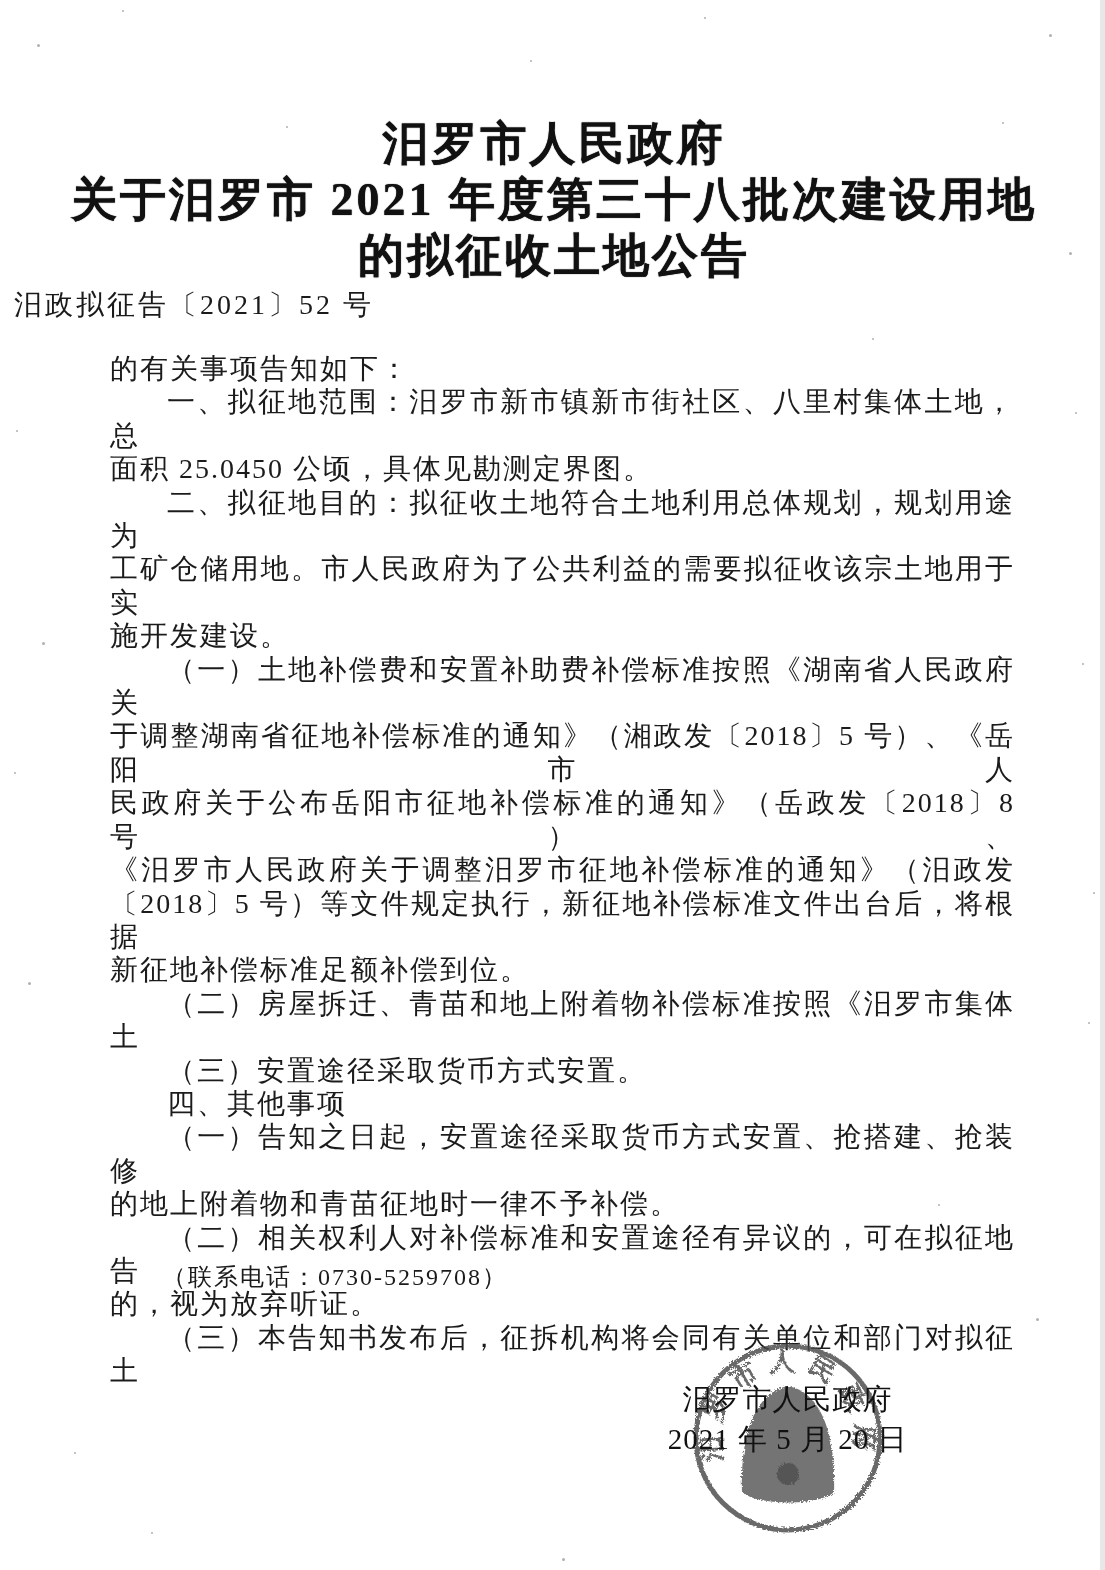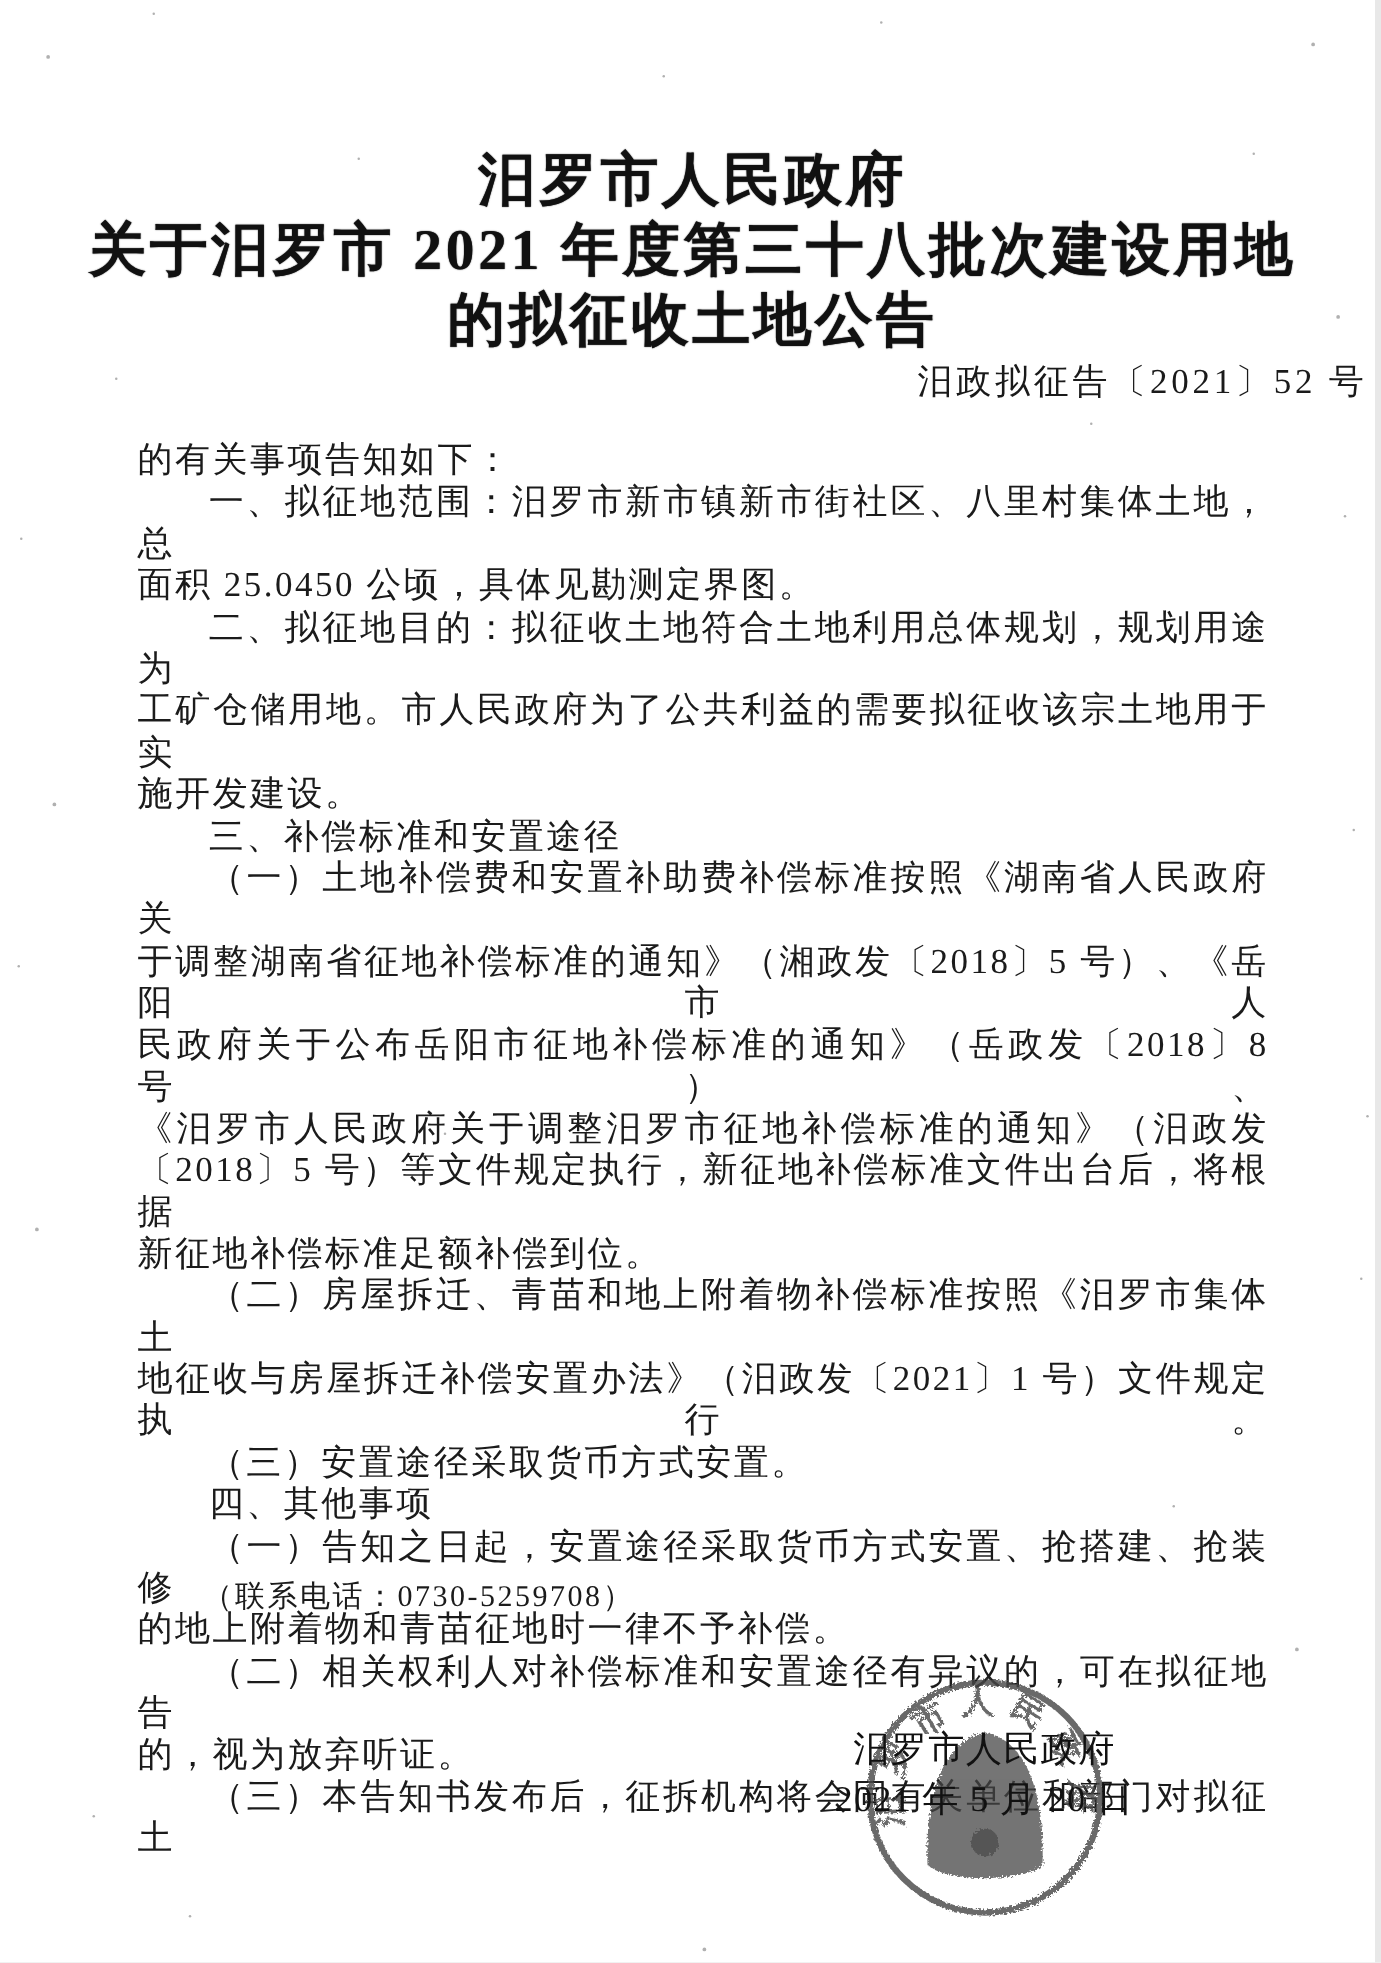--- a/index.html
+++ b/index.html
@@ -13,21 +13,21 @@
   }
   .title-block{
     position:absolute;top:116px;left:14px;width:1080px;
     text-align:center;font-weight:bold;
     font-size:46px;line-height:56px;letter-spacing:3px;
     color:#111;
     text-shadow:0 0 1px #000;
   }
   .doc-number{
     position:absolute;top:286px;left:14px;width:1080px;
-    text-align:right;font-size:28px;letter-spacing:3px;color:#1a1a1a;
+    text-align:left;font-size:28px;letter-spacing:3px;color:#1a1a1a;
   }
   .body-text{
     position:absolute;top:352px;left:110px;width:905px;
     font-size:28px;line-height:33.4px;letter-spacing:2px;color:#1b1b1b;
   }
   .bline{white-space:nowrap;}
   .bline.ind{text-indent:57px;}
   .bline.full{white-space:normal;text-align:justify;text-align-last:justify;}
   .contact{
     position:absolute;top:1261px;left:110px;width:905px;
@@ -55,29 +55,27 @@
 
   <div class="doc-number">汨政拟征告〔2021〕52 号</div>
 
   <div class="body-text">
     <div class="bline">的有关事项告知如下：</div>
     <div class="bline ind full">一、拟征地范围：汨罗市新市镇新市街社区、八里村集体土地，总</div>
     <div class="bline">面积 25.0450 公顷，具体见勘测定界图。</div>
     <div class="bline ind full">二、拟征地目的：拟征收土地符合土地利用总体规划，规划用途为</div>
     <div class="bline full">工矿仓储用地。市人民政府为了公共利益的需要拟征收该宗土地用于实</div>
     <div class="bline">施开发建设。</div>
-    <div class="bline ind">三、补偿标准和安置途径</div>
     <div class="bline ind full">（一）土地补偿费和安置补助费补偿标准按照《湖南省人民政府关</div>
     <div class="bline full">于调整湖南省征地补偿标准的通知》（湘政发〔2018〕5 号）、《岳阳市人</div>
     <div class="bline full">民政府关于公布岳阳市征地补偿标准的通知》（岳政发〔2018〕8 号）、</div>
     <div class="bline full">《汨罗市人民政府关于调整汨罗市征地补偿标准的通知》（汨政发</div>
     <div class="bline full">〔2018〕5 号）等文件规定执行，新征地补偿标准文件出台后，将根据</div>
     <div class="bline">新征地补偿标准足额补偿到位。</div>
     <div class="bline ind full">（二）房屋拆迁、青苗和地上附着物补偿标准按照《汨罗市集体土</div>
-    <div class="bline full">地征收与房屋拆迁补偿安置办法》（汨政发〔2021〕1 号）文件规定执行。</div>
     <div class="bline ind">（三）安置途径采取货币方式安置。</div>
     <div class="bline ind">四、其他事项</div>
     <div class="bline ind full">（一）告知之日起，安置途径采取货币方式安置、抢搭建、抢装修</div>
     <div class="bline">的地上附着物和青苗征地时一律不予补偿。</div>
     <div class="bline ind full">（二）相关权利人对补偿标准和安置途径有异议的，可在拟征地告</div>
     <div class="bline">的，视为放弃听证。</div>
     <div class="bline ind full">（三）本告知书发布后，征拆机构将会同有关单位和部门对拟征土</div>
 
   </div>
 

